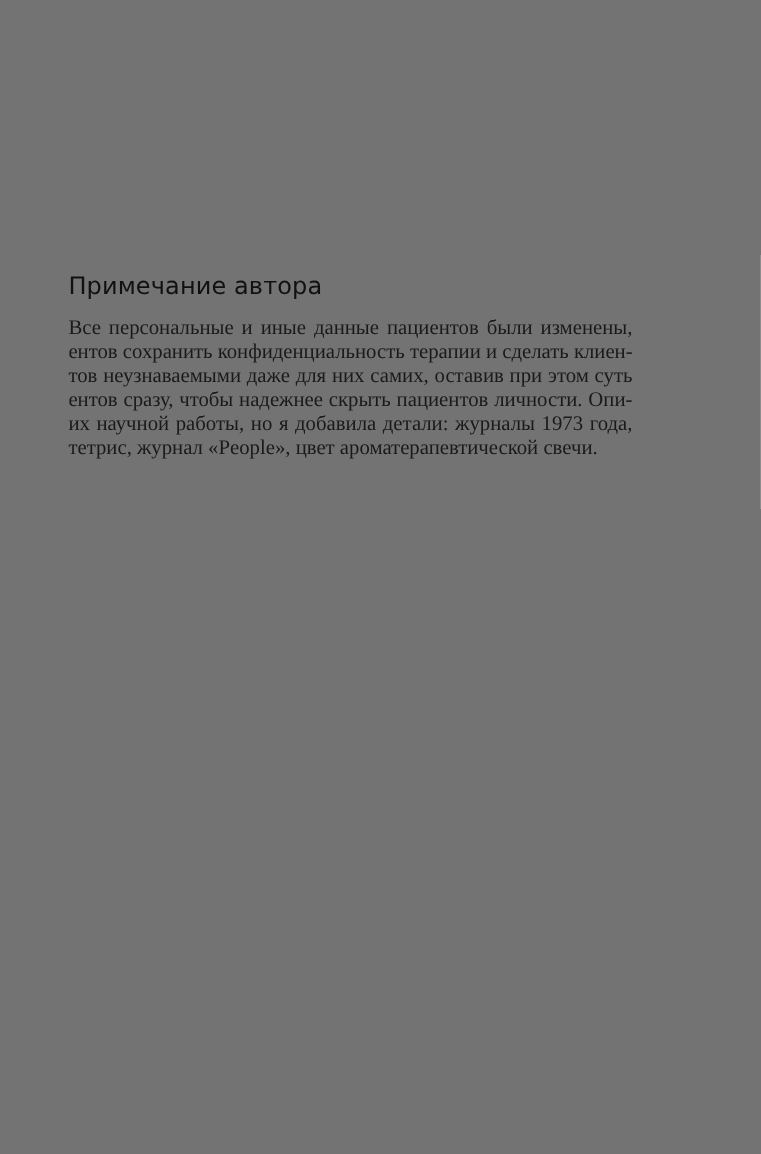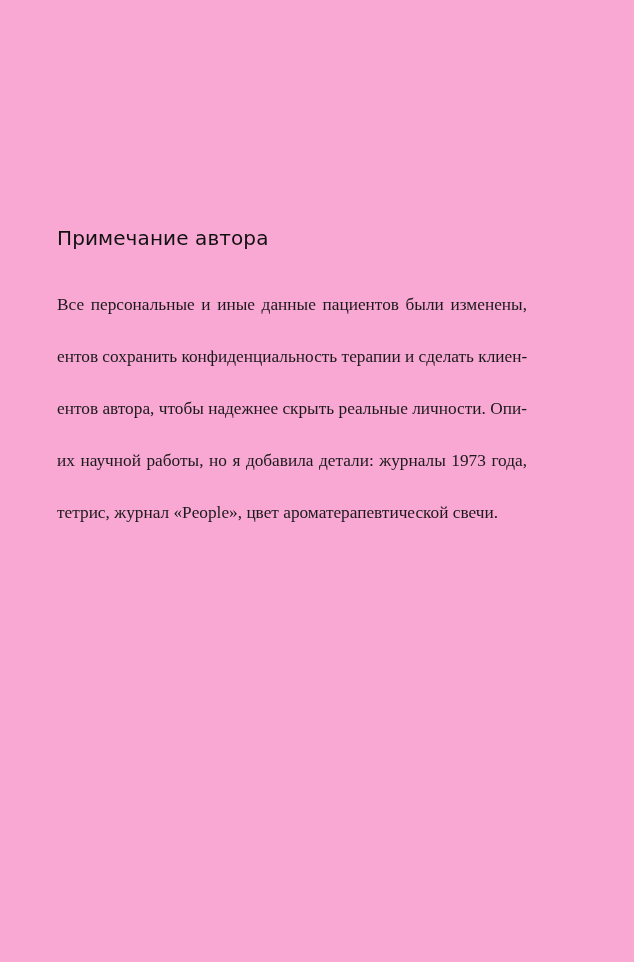--- a/index.html
+++ b/index.html
@@ -11,21 +11,21 @@
       width: 634px;
       height: 962px;
       position: relative;
       overflow: hidden;
     }
     .page {
       position: absolute;
       left: 0; top: 0;
       width: 634px;
       height: 962px;
-      background: #f9a8d4;
+      background: #737373;
     }
     .heading {
       position: absolute;
       left: 57px;
       top: 226px;
       margin: 0;
       font-family: "DejaVu Sans", sans-serif;
       font-weight: normal;
       font-size: 20px;
       color: #111111;
@@ -40,31 +40,31 @@
       font-size: 17.3px;
       line-height: 20px;
       color: #1a1a1a;
     }
     .line {
       display: block;
       white-space: nowrap;
       text-align: justify;
       text-align-last: justify;
       width: 470px;
-      margin-top: 32px;
     }
     .line.last {
       text-align-last: left;
     }
   </style>
 </head>
 <body>
 
 <div class="page">
   <h2 class="heading">Примечание автора</h2>
   <div class="body-text">
     <span class="line">Все персональные и иные данные пациентов были изменены,</span>
     <span class="line">ентов сохранить конфиденциальность терапии и сделать клиен-</span>
-    <span class="line">ентов автора, чтобы надежнее скрыть реальные личности. Опи-</span>
+    <span class="line">тов неузнаваемыми даже для них самих, оставив при этом суть</span>
+    <span class="line">ентов сразу, чтобы надежнее скрыть пациентов личности. Опи-</span>
     <span class="line">их научной работы, но я добавила детали: журналы 1973 года,</span>
     <span class="line last">тетрис, журнал «People», цвет ароматерапевтической свечи.</span>
   </div>
 </div>
 
 </body></html>

